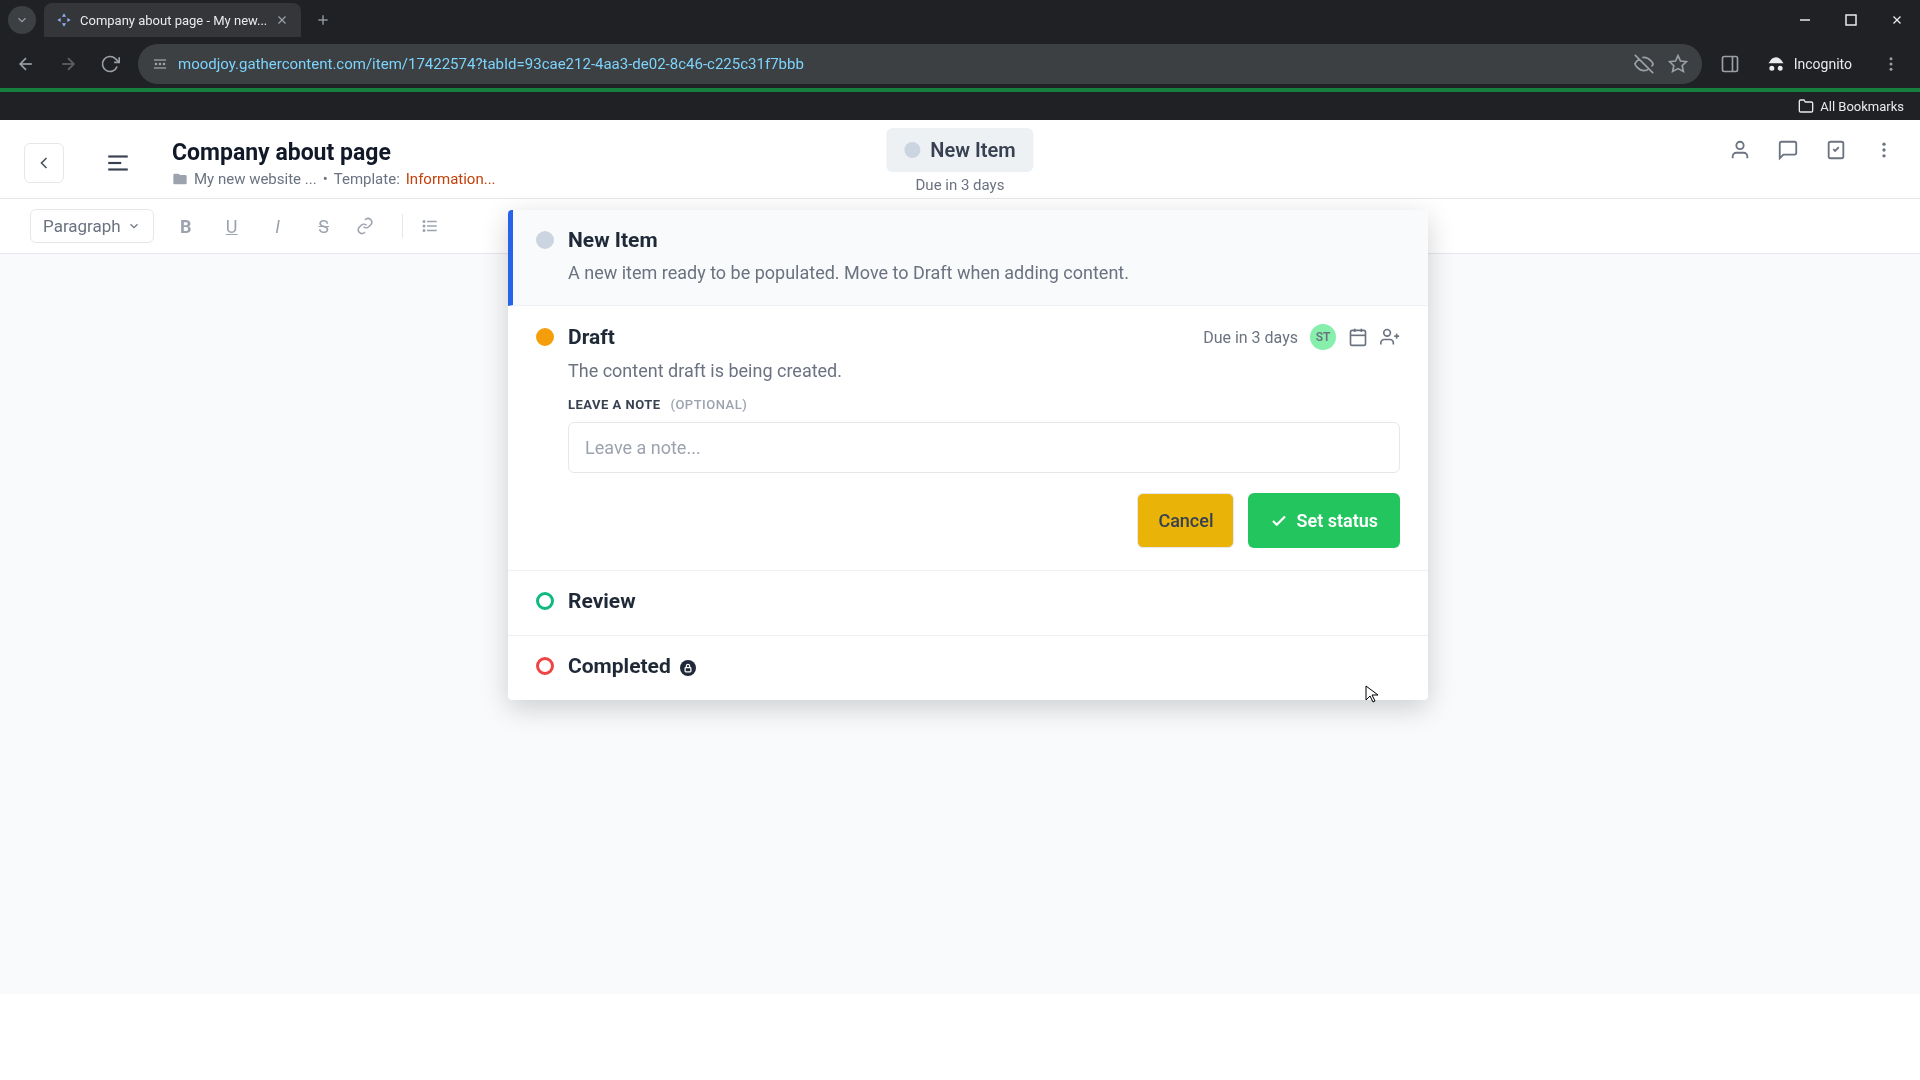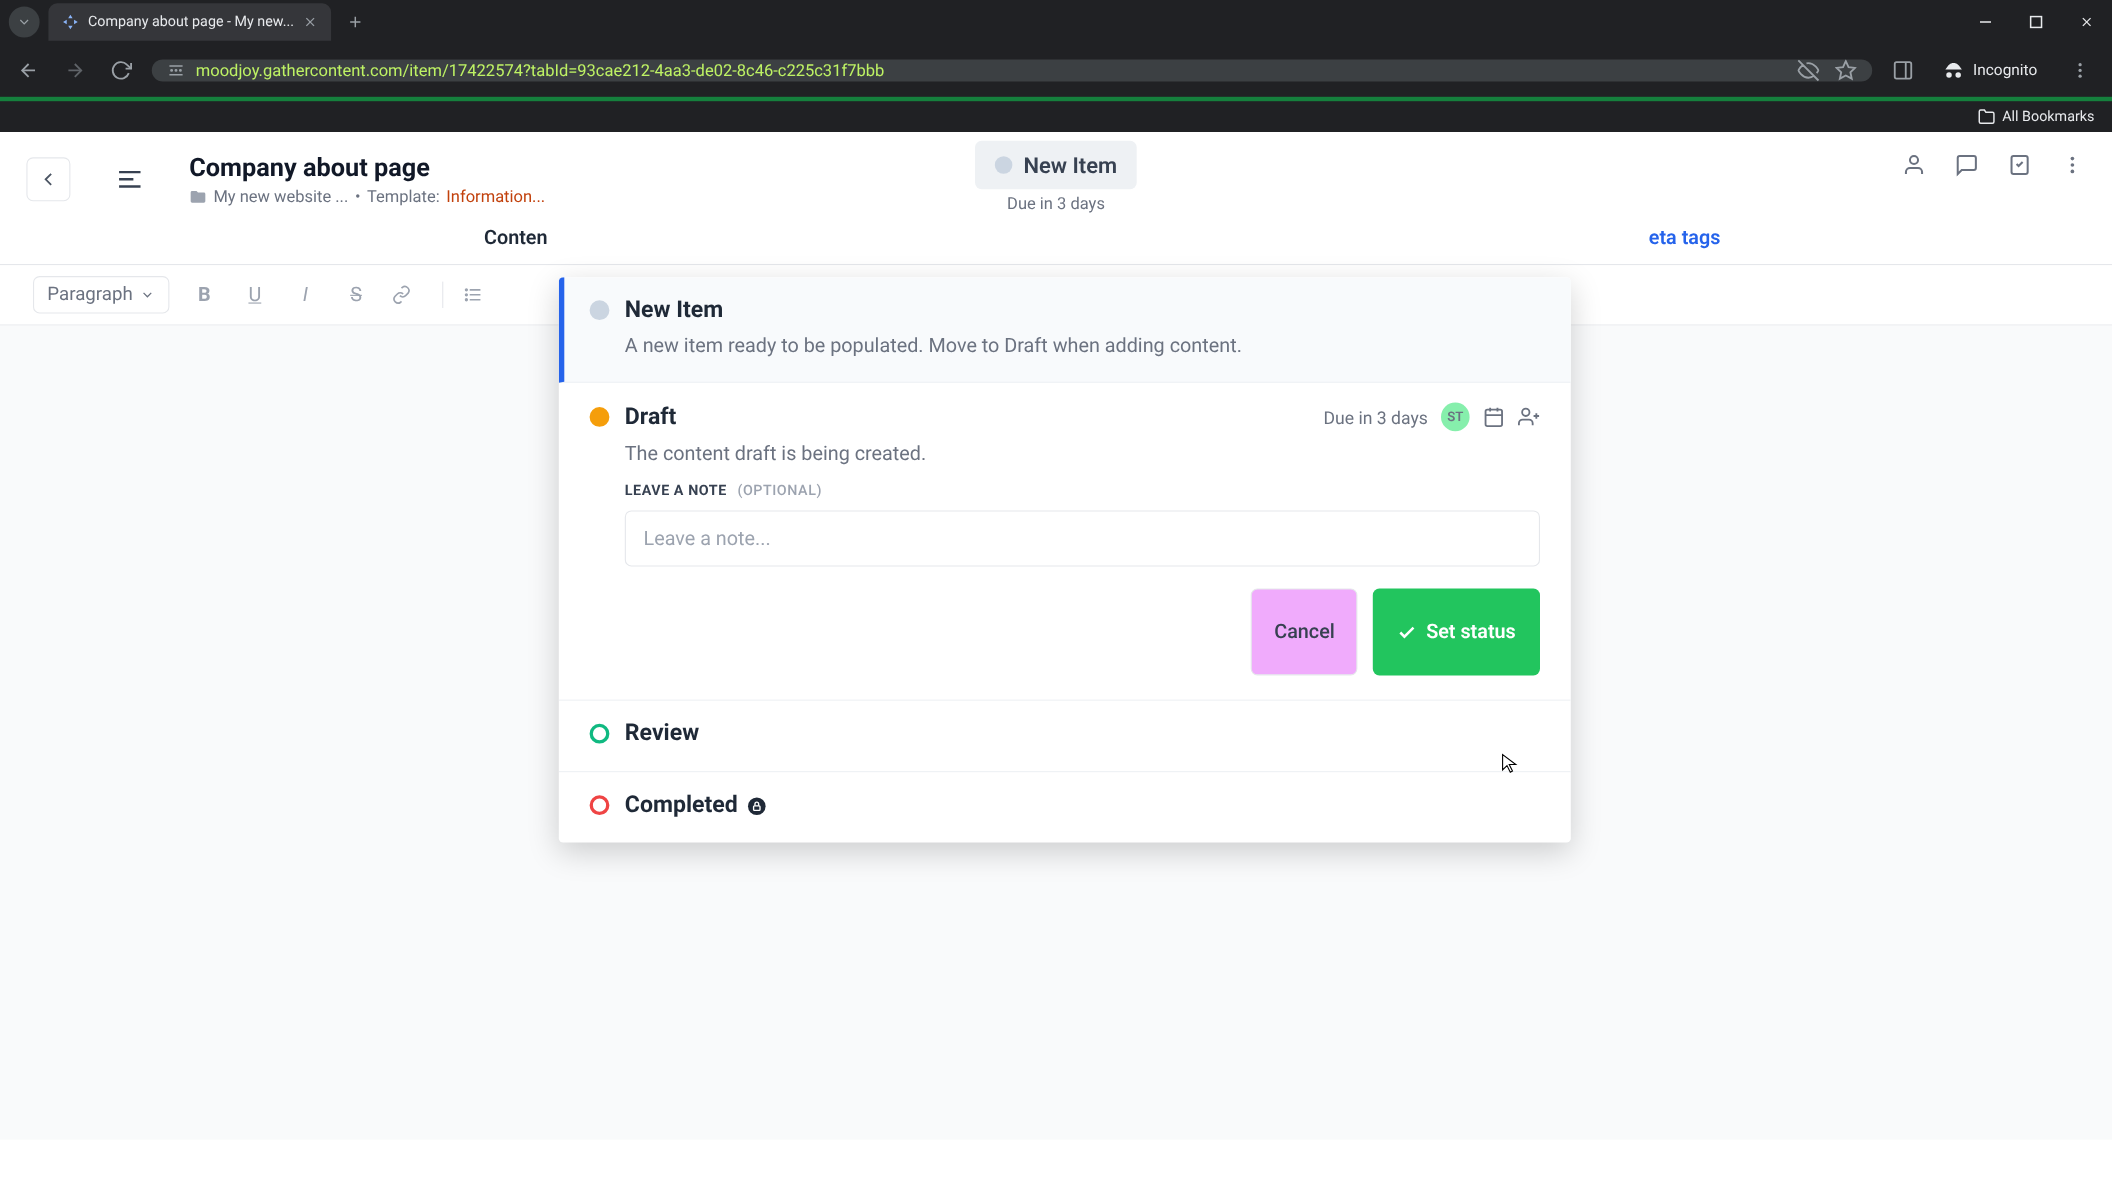--- a/index.html
+++ b/index.html
@@ -13,21 +13,21 @@
 .tab-favicon { width: 16px; height: 16px; color: #8ab4f8; }
 .tab-title { flex: 1; overflow: hidden; white-space: nowrap; text-overflow: ellipsis; }
 .tab-close { color: #9aa0a6; }
 .new-tab { width: 28px; height: 28px; display: flex; align-items: center; justify-content: center; color: #9aa0a6; }
 .window-controls { position: absolute; right: 0; top: 0; display: flex; height: 40px; }
 .window-controls div { width: 46px; display: flex; align-items: center; justify-content: center; color: #e8eaed; }
 
 .addr-bar { display: flex; align-items: center; gap: 14px; padding: 8px 12px; height: 48px; }
 .nav-icon { width: 28px; height: 28px; display: flex; align-items: center; justify-content: center; color: #9aa0a6; }
 .nav-icon.disabled { color: #5f6368; }
-.omnibox { flex: 1; background: #3c4043; border-radius: 20px; height: 20px; display: flex; align-items: center; padding: 0 14px; gap: 10px; color: #bef264; font-size: 15px; }
+.omnibox { flex: 1; background: #3c4043; border-radius: 20px; height: 40px; display: flex; align-items: center; padding: 0 14px; gap: 10px; color: #7dd3fc; font-size: 15px; }
 .omnibox .lock { color: #9aa0a6; }
 .omni-right { display: flex; gap: 14px; color: #9aa0a6; }
 .incognito-badge { display: flex; align-items: center; gap: 8px; color: #e8eaed; font-size: 14px; padding: 0 8px; }
 .browser-menu { color: #9aa0a6; padding: 0 8px; }
 
 .bookmarks-bar { display: flex; justify-content: flex-end; padding: 6px 16px; border-top: 4px solid #15803d; }
 .bookmarks-bar .bk { display: flex; align-items: center; gap: 6px; color: #e8eaed; font-size: 13px; }
 
 
 .app { background: #fff; height: calc(1080px - 40px - 48px - 36px); position: relative; }
@@ -73,21 +73,21 @@
 .avatar-sm { width: 26px; height: 26px; border-radius: 50%; background: #86efac; display: flex; align-items: center; justify-content: center; font-size: 12px; font-weight: 600; color: #6b7280; }
 .meta-ico { color: #6b7280; }
 
 .note-block { margin-left: 32px; margin-top: 16px; }
 .note-label { font-size: 13px; font-weight: 700; letter-spacing: 0.5px; color: #374151; }
 .note-label .opt { color: #9ca3af; font-weight: 500; }
 .note-input { margin-top: 10px; width: 100%; border: 1px solid #e5e7eb; border-radius: 6px; padding: 14px 16px; font-size: 18px; color: #374151; }
 .note-input::placeholder { color: #9ca3af; }
 
 .draft-actions { display: flex; justify-content: flex-end; gap: 14px; margin-top: 20px; }
-.btn-cancel { background: #f0abfc; border: 1px solid #e5e7eb; color: #374151; font-size: 18px; padding: 28px 20px; border-radius: 6px; font-weight: 500; }
+.btn-cancel { background: #eab308; border: 1px solid #e5e7eb; color: #374151; font-size: 18px; padding: 16px 20px; border-radius: 6px; font-weight: 500; }
 .btn-set { background: #22c55e; color: #fff; font-size: 18px; font-weight: 600; padding: 10px 22px; border-radius: 6px; display: flex; align-items: center; gap: 8px; border: none; }
 
 .lock-ico { width: 16px; height: 16px; background: #1f2937; border-radius: 50%; display: inline-flex; align-items: center; justify-content: center; color: #fff; font-size: 10px; margin-left: 4px; }
 
 .tab-left-partial { position: absolute; left: 440px; top: 8px; font-size: 18px; font-weight: 600; color: #1f2937; }
 
 .cursor { position: absolute; left: 1364px; top: 684px; z-index: 999; pointer-events: none; }
 
 
 .footer { position: absolute; bottom: 0; left: 0; right: 0; height: 40px; border-top: 1px solid #e5e7eb; display: flex; align-items: center; padding: 0 24px; font-size: 15px; color: #6b7280; background: #fff; }
@@ -280,24 +280,20 @@
       <div class="ico">
           <svg width="20" height="20" viewBox="0 0 24 24" fill="currentColor">
             <circle cx="12" cy="5" r="2"></circle>
             <circle cx="12" cy="12" r="2"></circle>
             <circle cx="12" cy="19" r="2"></circle>
           </svg>
         </div>
     </div>
   </div>
 
-  <div style="position:relative;height:42px;">
-    <div class="tab-left-partial">Conten</div>
-    <div style="position:absolute;right:356px;top:8px;font-size:18px;font-weight:600;color:#2563eb;">eta tags</div>
-  </div>
 
   <div class="toolbar">
     <div class="para-select">
       <span>Paragraph</span>
       <svg width="14" height="14" viewBox="0 0 24 24" fill="none" stroke="currentColor" stroke-width="2">
           <polyline points="6 9 12 15 18 9"></polyline>
         </svg>
     </div>
     <div class="fmt"><b>B</b></div>
     <div class="fmt"><u>U</u></div>

